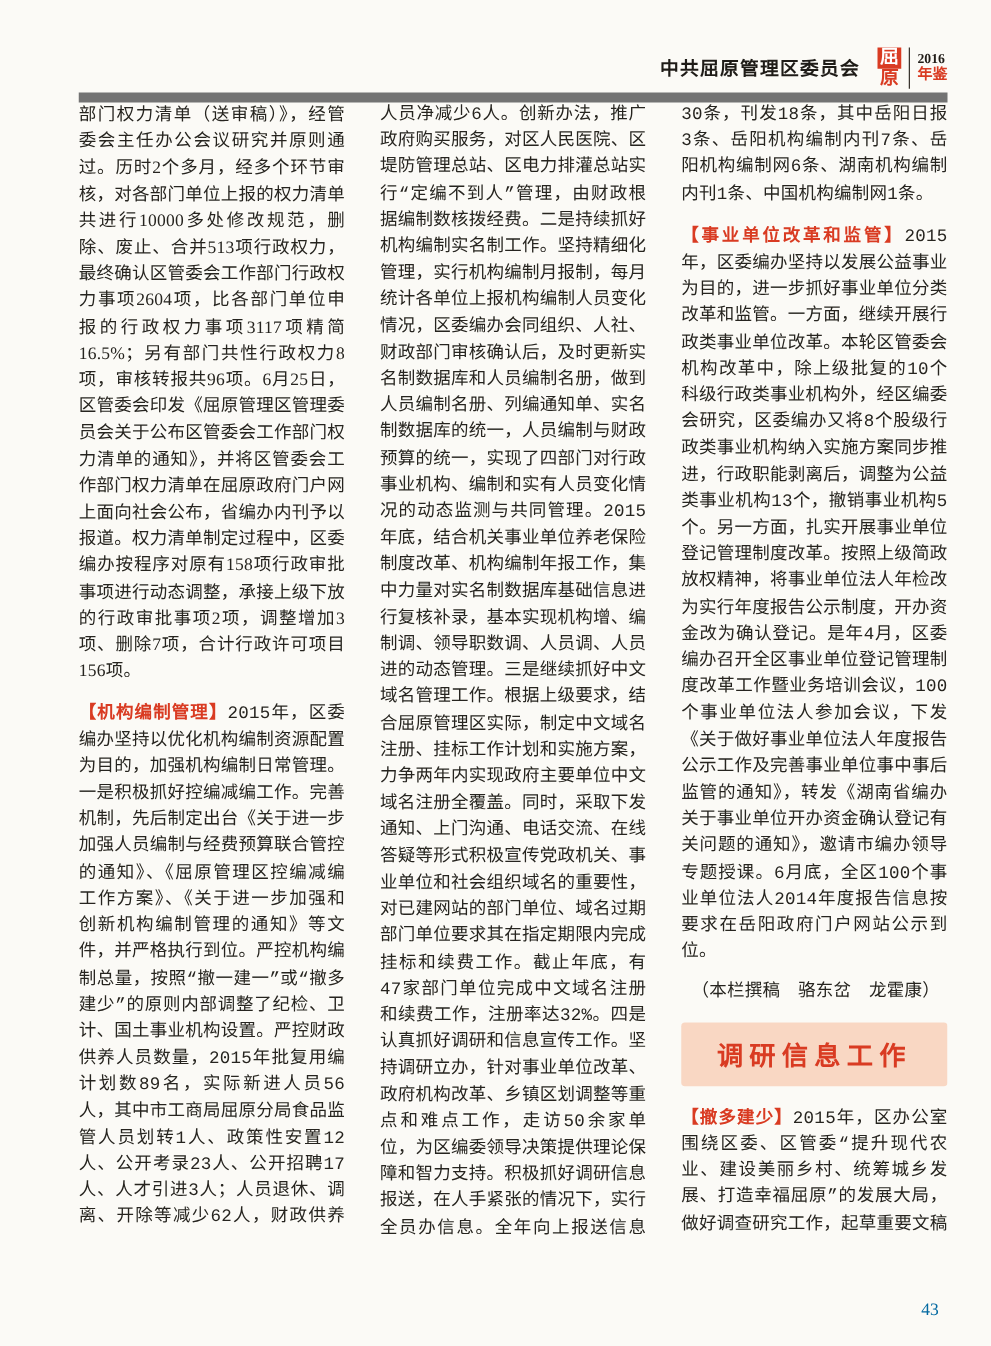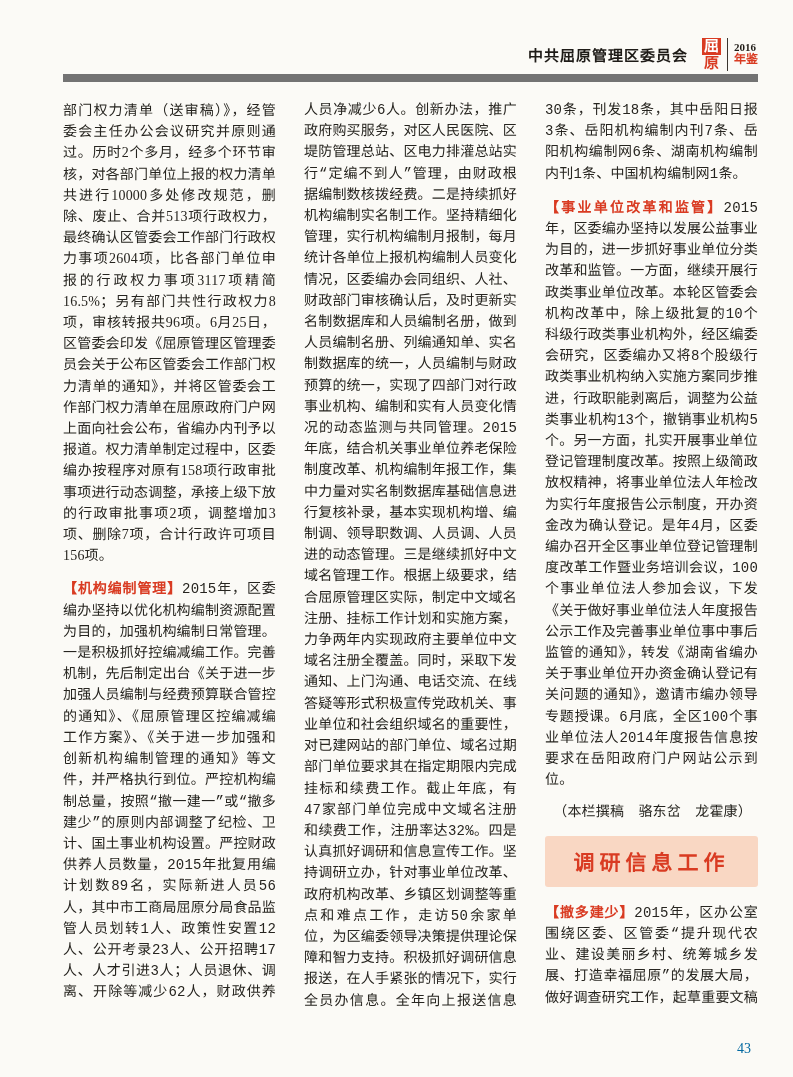--- a/index.html
+++ b/index.html
@@ -78,21 +78,20 @@
     color: #211d18;
     font-weight: bold;
   }
   .logo-label {
     font-size: 12px;
     color: var(--accent-red, #d93b22);
     font-weight: bold;
   }
   
   .flow {
-    margin-top: 18px;
     height: 924px;
     column-count: 3;
     column-gap: 28px;
     column-fill: auto;
     overflow: hidden;
     text-align: justify;
   }
   .flow p {
     margin: 0 0 9px;
     font-size: 14px;

